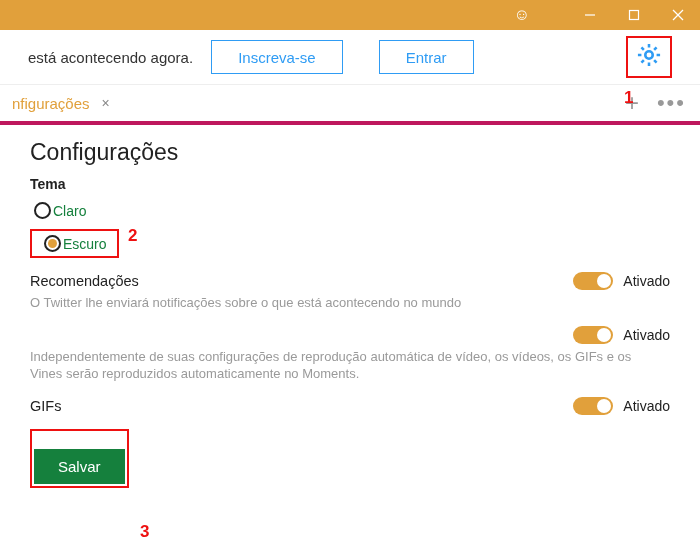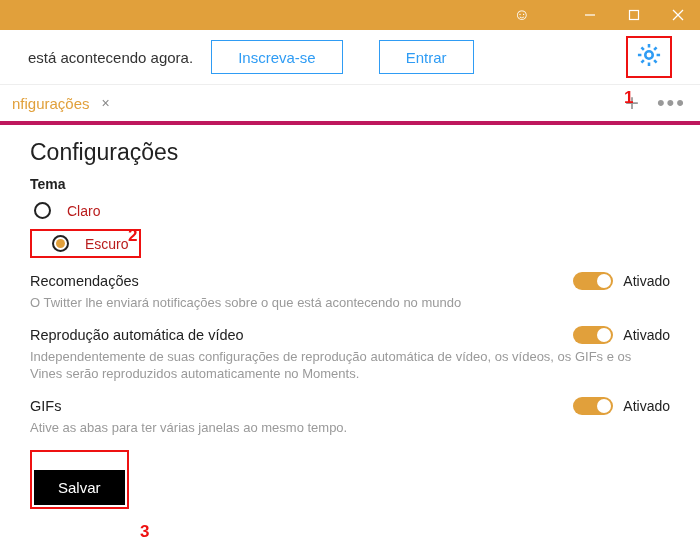--- a/index.html
+++ b/index.html
@@ -14,32 +14,32 @@
   .gear-wrap svg { width: 28px; height: 28px; }
   .annot { position: absolute; color: #e11; font-weight: bold; font-size: 17px; }
   .tabstrip { height: 40px; display: flex; align-items: center; border-bottom: 4px solid #be185d; padding: 0 6px; }
   .tab { color: #e1a03b; font-size: 15px; padding: 0 6px; }
   .tab-close { color: #888; margin-left: 6px; font-size: 14px; }
   .tab-add { margin-left: auto; color: #999; font-size: 24px; padding: 0 10px; }
   .tab-more { color: #999; font-size: 22px; letter-spacing: 2px; padding: 0 8px; }
   .content { padding: 14px 30px; }
   h1 { font-size: 23px; font-weight: 400; color: #222; margin-bottom: 10px; }
   .section-label { font-size: 14px; font-weight: 600; color: #222; margin-bottom: 8px; margin-top: 6px; }
-  .radio-row { display: flex; align-items: center; gap: 16px; font-size: 14px; color: #b91c1c; margin-bottom: 8px; padding: 2px 4px; width: fit-content; }
+  .radio-row { display: flex; align-items: center; gap: 2px; font-size: 14px; color: #15803d; margin-bottom: 8px; padding: 2px 4px; width: fit-content; }
   .radio { width: 17px; height: 17px; border: 2px solid #222; border-radius: 50%; display: inline-flex; align-items: center; justify-content: center; }
   .radio.selected::after { content: ""; width: 9px; height: 9px; background: #e1a03b; border-radius: 50%; }
-  .radio-row.redbox { border: 2.5px solid #e11; padding: 4px 10px 4px 20px; }
+  .radio-row.redbox { border: 2.5px solid #e11; padding: 4px 10px 4px 12px; }
   .setting-row { display: flex; align-items: center; margin-top: 14px; }
   .setting-title { font-size: 14.5px; color: #222; }
   .setting-desc { font-size: 13px; color: #9a9a9a; margin-top: 4px; max-width: 620px; line-height: 1.35; }
   .toggle-wrap { margin-left: auto; display: flex; align-items: center; gap: 10px; justify-content: center; }
   .toggle { width: 40px; height: 18px; background: #e1a03b; border-radius: 10px; position: relative; }
   .toggle::after { content: ""; position: absolute; right: 2px; top: 2px; width: 14px; height: 14px; background: #fff; border-radius: 50%; }
   .toggle-label { font-size: 14px; color: #222; }
-  .save-btn { background: #000000; color: #fff; border: none; font-size: 15px; padding: 9px 24px; margin-top: 16px; cursor: pointer; }
+  .save-btn { background: #15803d; color: #fff; border: none; font-size: 15px; padding: 9px 24px; margin-top: 16px; cursor: pointer; }
   .save-box { border: 2.5px solid #e11; display: inline-block; padding: 2px; margin-top: 14px; }
 </style>
 </head>
 <body>
 
 <div class="titlebar">
   <div class="icon-btn emoji-btn">☺</div>
   <div class="icon-btn">
     <svg width="12" height="12" viewBox="0 0 12 12">
         <line x1="1" y1="6" x2="11" y2="6" stroke="#fff" stroke-width="1.2"></line>
@@ -97,34 +97,32 @@
   <div class="setting-row">
     <span class="setting-title">Recomendações</span>
     <div class="toggle-wrap">
       <span class="toggle"></span>
       <span class="toggle-label">Ativado</span>
     </div>
   </div>
   <div class="setting-desc">O Twitter lhe enviará notificações sobre o que está acontecendo no mundo</div>
 
   <div class="setting-row">
-    <span class="setting-title">Reprodução automática de vídeo</span>
     <div class="toggle-wrap">
       <span class="toggle"></span>
       <span class="toggle-label">Ativado</span>
     </div>
   </div>
   <div class="setting-desc">Independentemente de suas configurações de reprodução automática de vídeo, os vídeos, os GIFs e os Vines serão reproduzidos automaticamente no Moments.</div>
 
   <div class="setting-row">
     <span class="setting-title">GIFs</span>
     <div class="toggle-wrap">
       <span class="toggle"></span>
       <span class="toggle-label">Ativado</span>
     </div>
   </div>
-  <div class="setting-desc">Ative as abas para ter várias janelas ao mesmo tempo.</div>
 
   <div class="save-box">
     <button class="save-btn">Salvar</button>
   </div>
   <span class="annot" style="left:140px; top:522px;">3</span>
 </div>
 
 </body></html>

